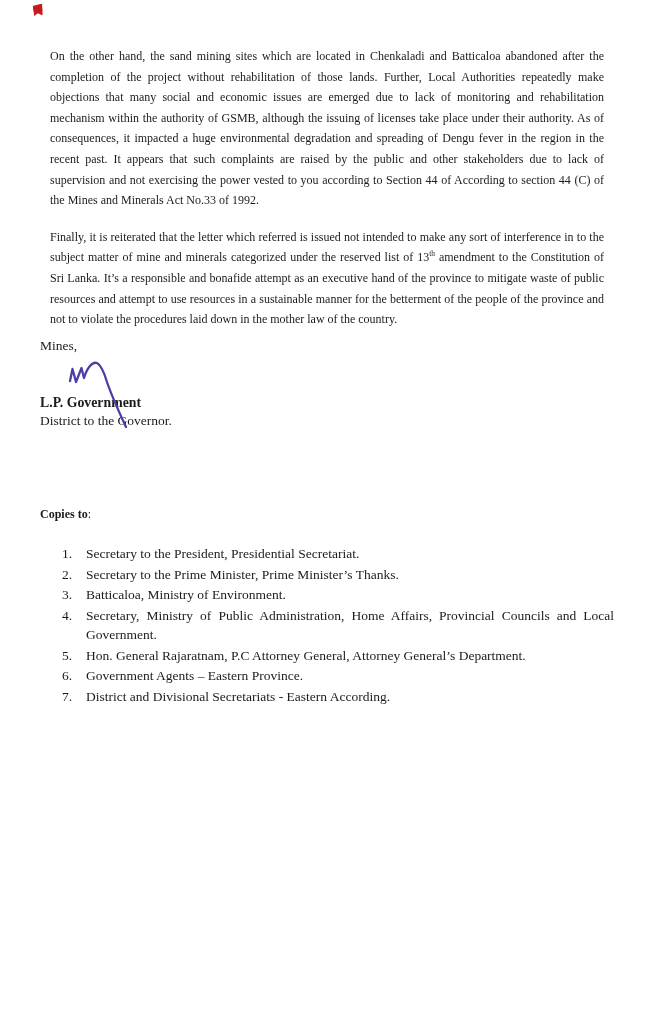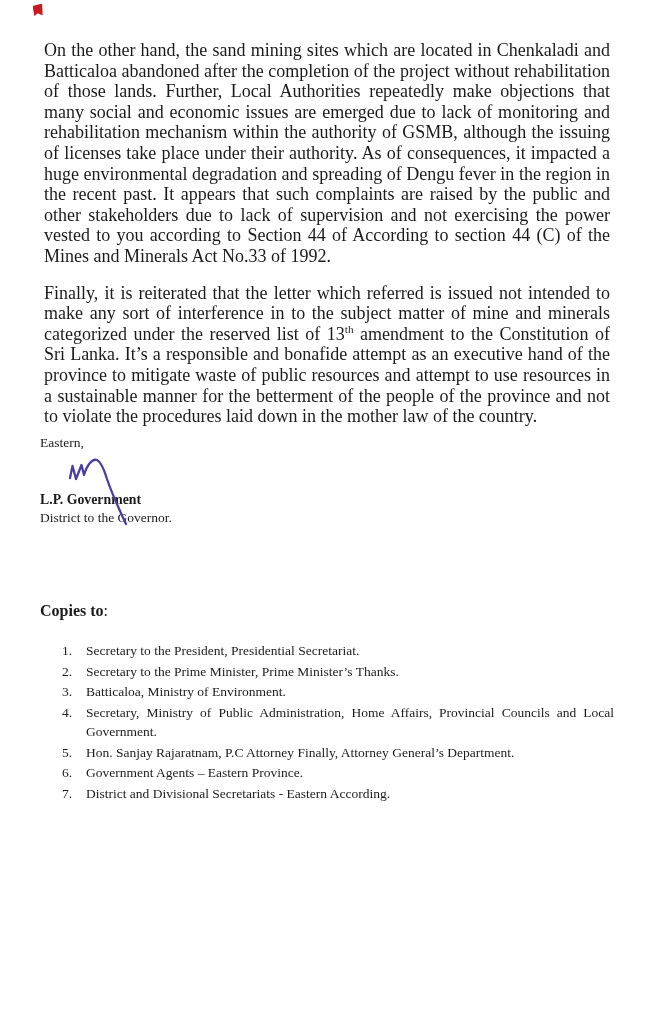--- a/index.html
+++ b/index.html
@@ -26,22 +26,22 @@
     clip-path: polygon(0% 12%, 100% 0%, 90% 100%, 45% 76%, 6% 96%);
     transform: rotate(-6deg);
   }
   .content {
     position: absolute;
     left: 40px;
     top: 36px;
     width: 574px;
   }
   p.body-par {
-    margin: 4px;
-    font-size: 18px;
+    margin: 10px;
+    font-size: 12px;
     line-height: 20.6px;
     text-align: justify;
     text-justify: inter-word;
   }
   p.par1 { margin-bottom: 16px; }
   p.par2 { margin-bottom: 6px; }
   sup.ord {
     font-size: 0.62em;
     line-height: 0;
     vertical-align: super;
@@ -69,21 +69,21 @@
     font-size: 13.8px;
     font-weight: bold;
     line-height: 18px;
   }
   .sig-title {
     font-size: 13.5px;
     line-height: 18px;
   }
   .copies-heading {
     margin-top: 36px;
-    font-size: 16px;
+    font-size: 12px;
     line-height: 20px;
   }
   .copies-heading .bold { font-weight: bold; }
   .copies-list {
     margin-top: 20px;
     padding-left: 22px;
   }
   .copy-item {
     display: flex;
     align-items: flex-start;
@@ -107,21 +107,21 @@
 <div class="page">
 
   <div class="red-mark"></div>
 
   <div class="content">
 
     <p class="body-par par1">On the other hand, the sand mining sites which are located in Chenkaladi and Batticaloa abandoned after the completion of the project without rehabilitation of those lands. Further, Local Authorities repeatedly make objections that many social and economic issues are emerged due to lack of monitoring and rehabilitation mechanism within the authority of GSMB, although the issuing of licenses take place under their authority. As of consequences, it impacted a huge environmental degradation and spreading of Dengu fever in the region in the recent past. It appears that such complaints are raised by the public and other stakeholders due to lack of supervision and not exercising the power vested to you according to Section 44 of According to section 44 (C) of the Mines and Minerals Act No.33 of 1992.</p>
 
     <p class="body-par par2"><span>Finally, it is reiterated that the letter which referred is issued not intended to make any sort of interference in to the subject matter of mine and minerals categorized under the reserved list of 13</span><sup class="ord">th</sup><span> amendment to the Constitution of Sri Lanka. It’s a responsible and bonafide attempt as an executive hand of the province to mitigate waste of public resources and attempt to use resources in a sustainable manner for the betterment of the people of the province and not to violate the procedures laid down in the mother law of the country.</span></p>
 
-    <p class="thanks">Eastern,</p>
+    <p class="thanks">Mines,</p>
 
     <div class="sig-area">
       <svg class="sig-svg" viewBox="0 0 80 78">
         <path d="M 10 25 L 12.5 13 L 16 26 L 21.5 12 L 24 22 C 27 12, 32 5.5, 37 7 C 41 9, 44 16, 47 26 C 51 38, 59 56, 66 71" fill="none" stroke="#4a3fa5" stroke-width="2.3" stroke-linecap="round" stroke-linejoin="round"></path>
       </svg>
       <div class="sig-name">L.P. Government</div>
       <div class="sig-title">District to the Governor.</div>
     </div>
 
     <div class="copies-heading"><span class="bold">Copies to</span><span>:</span></div>
@@ -138,21 +138,21 @@
       <div class="copy-item">
         <span class="copy-num">3.</span>
         <span class="copy-text">Batticaloa, Ministry of Environment.</span>
       </div>
       <div class="copy-item">
         <span class="copy-num">4.</span>
         <span class="copy-text">Secretary, Ministry of Public Administration, Home Affairs, Provincial Councils and Local Government.</span>
       </div>
       <div class="copy-item">
         <span class="copy-num">5.</span>
-        <span class="copy-text">Hon. Sanjay Rajaratnam, P.C Attorney Finally, Attorney General’s Department.</span>
+        <span class="copy-text">Hon. General Rajaratnam, P.C Attorney General, Attorney General’s Department.</span>
       </div>
       <div class="copy-item">
         <span class="copy-num">6.</span>
         <span class="copy-text">Government Agents – Eastern Province.</span>
       </div>
       <div class="copy-item">
         <span class="copy-num">7.</span>
         <span class="copy-text">District and Divisional Secretariats - Eastern According.</span>
       </div>
     </div>

